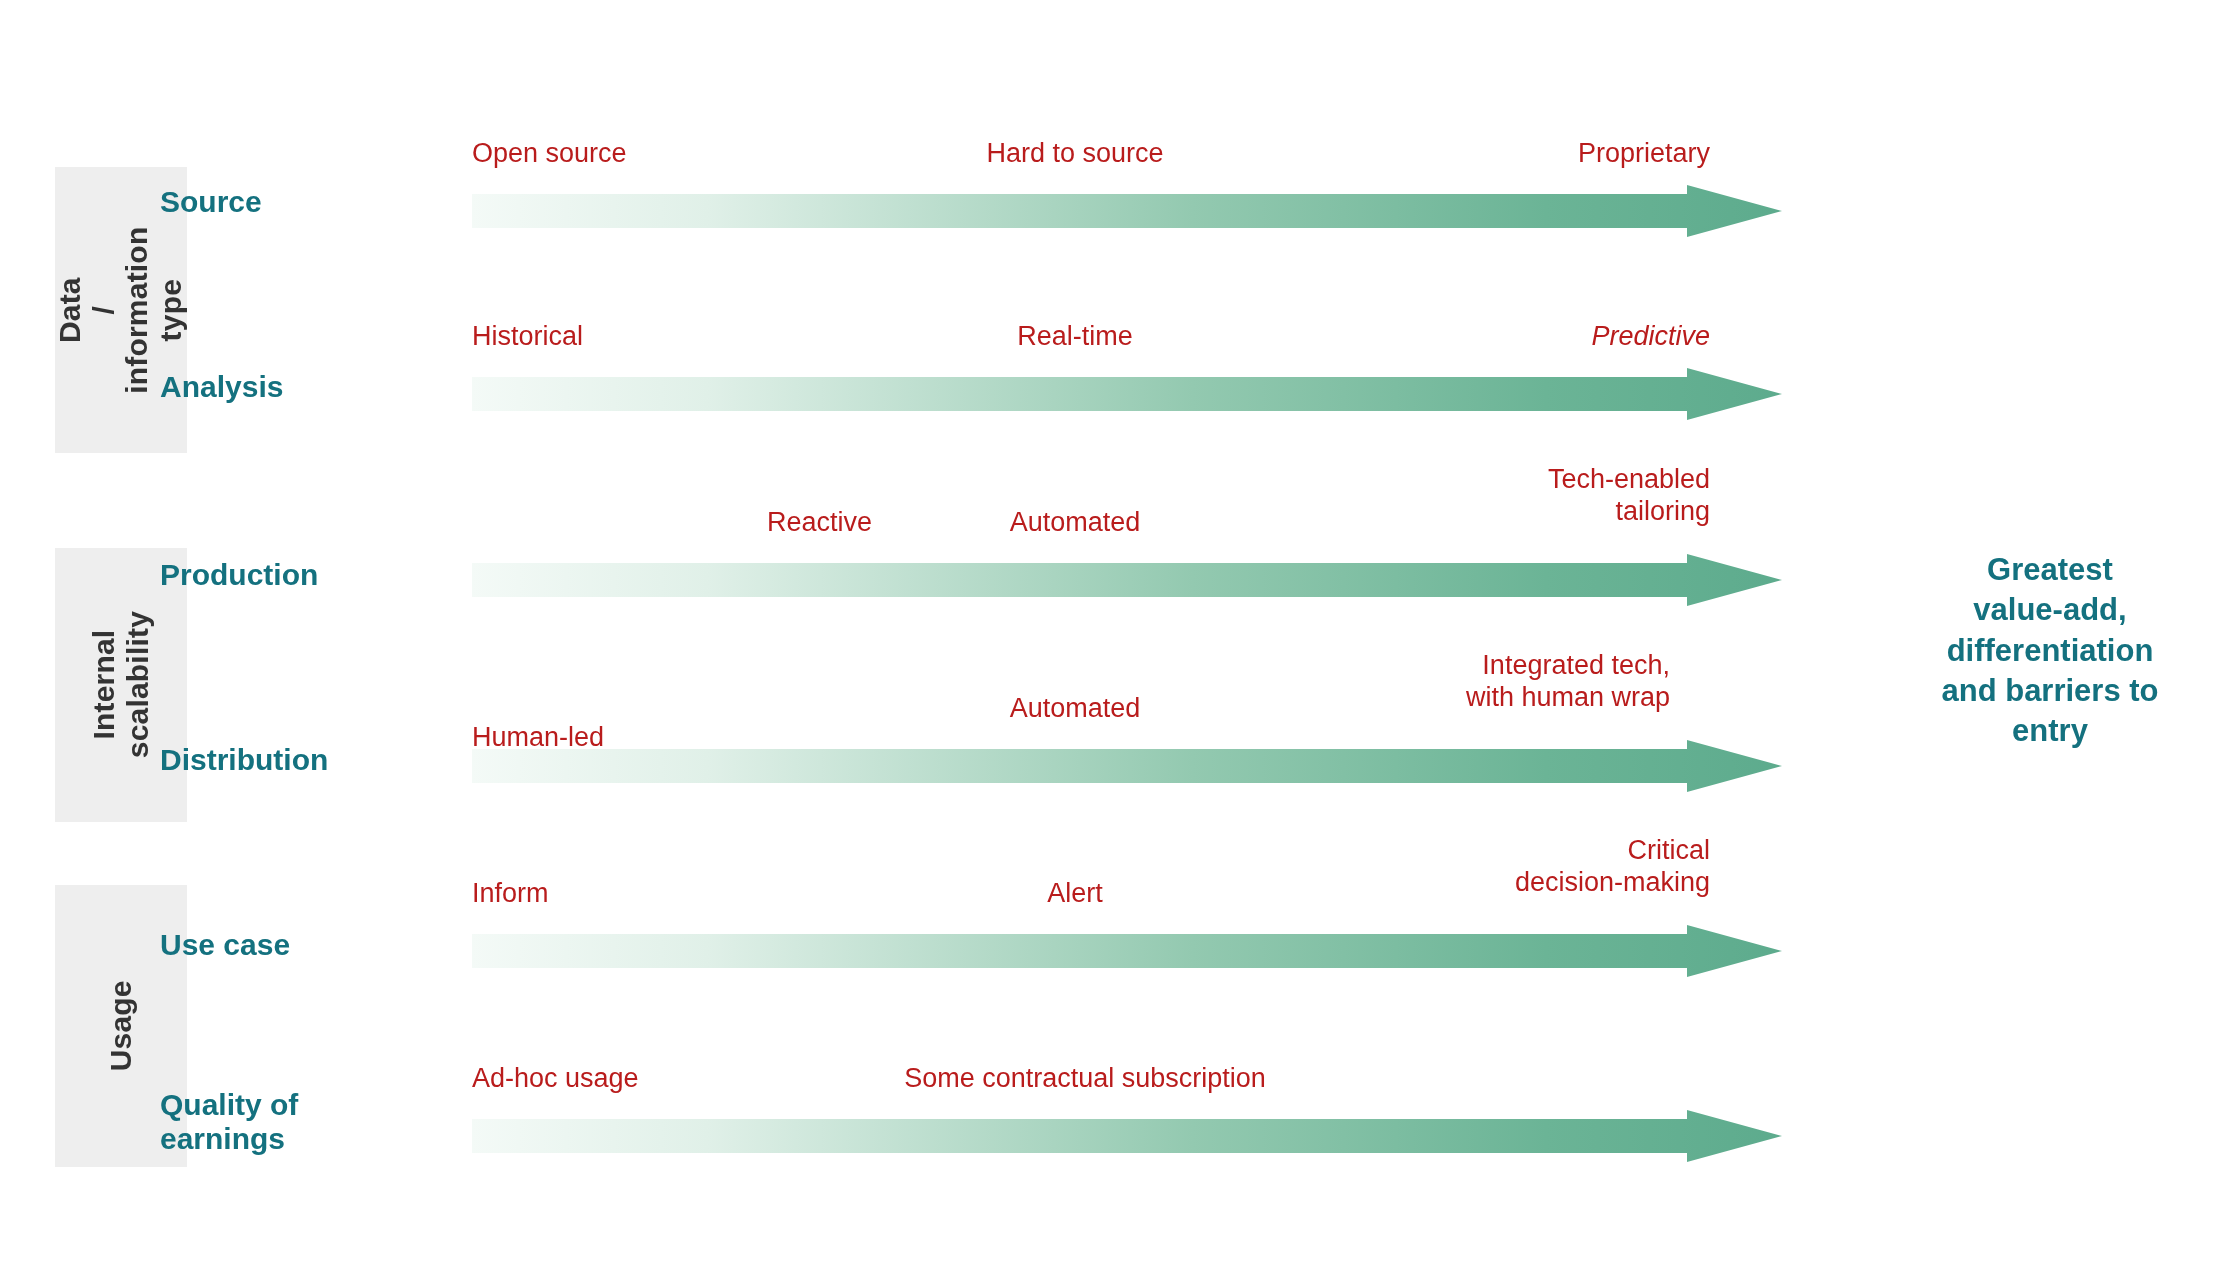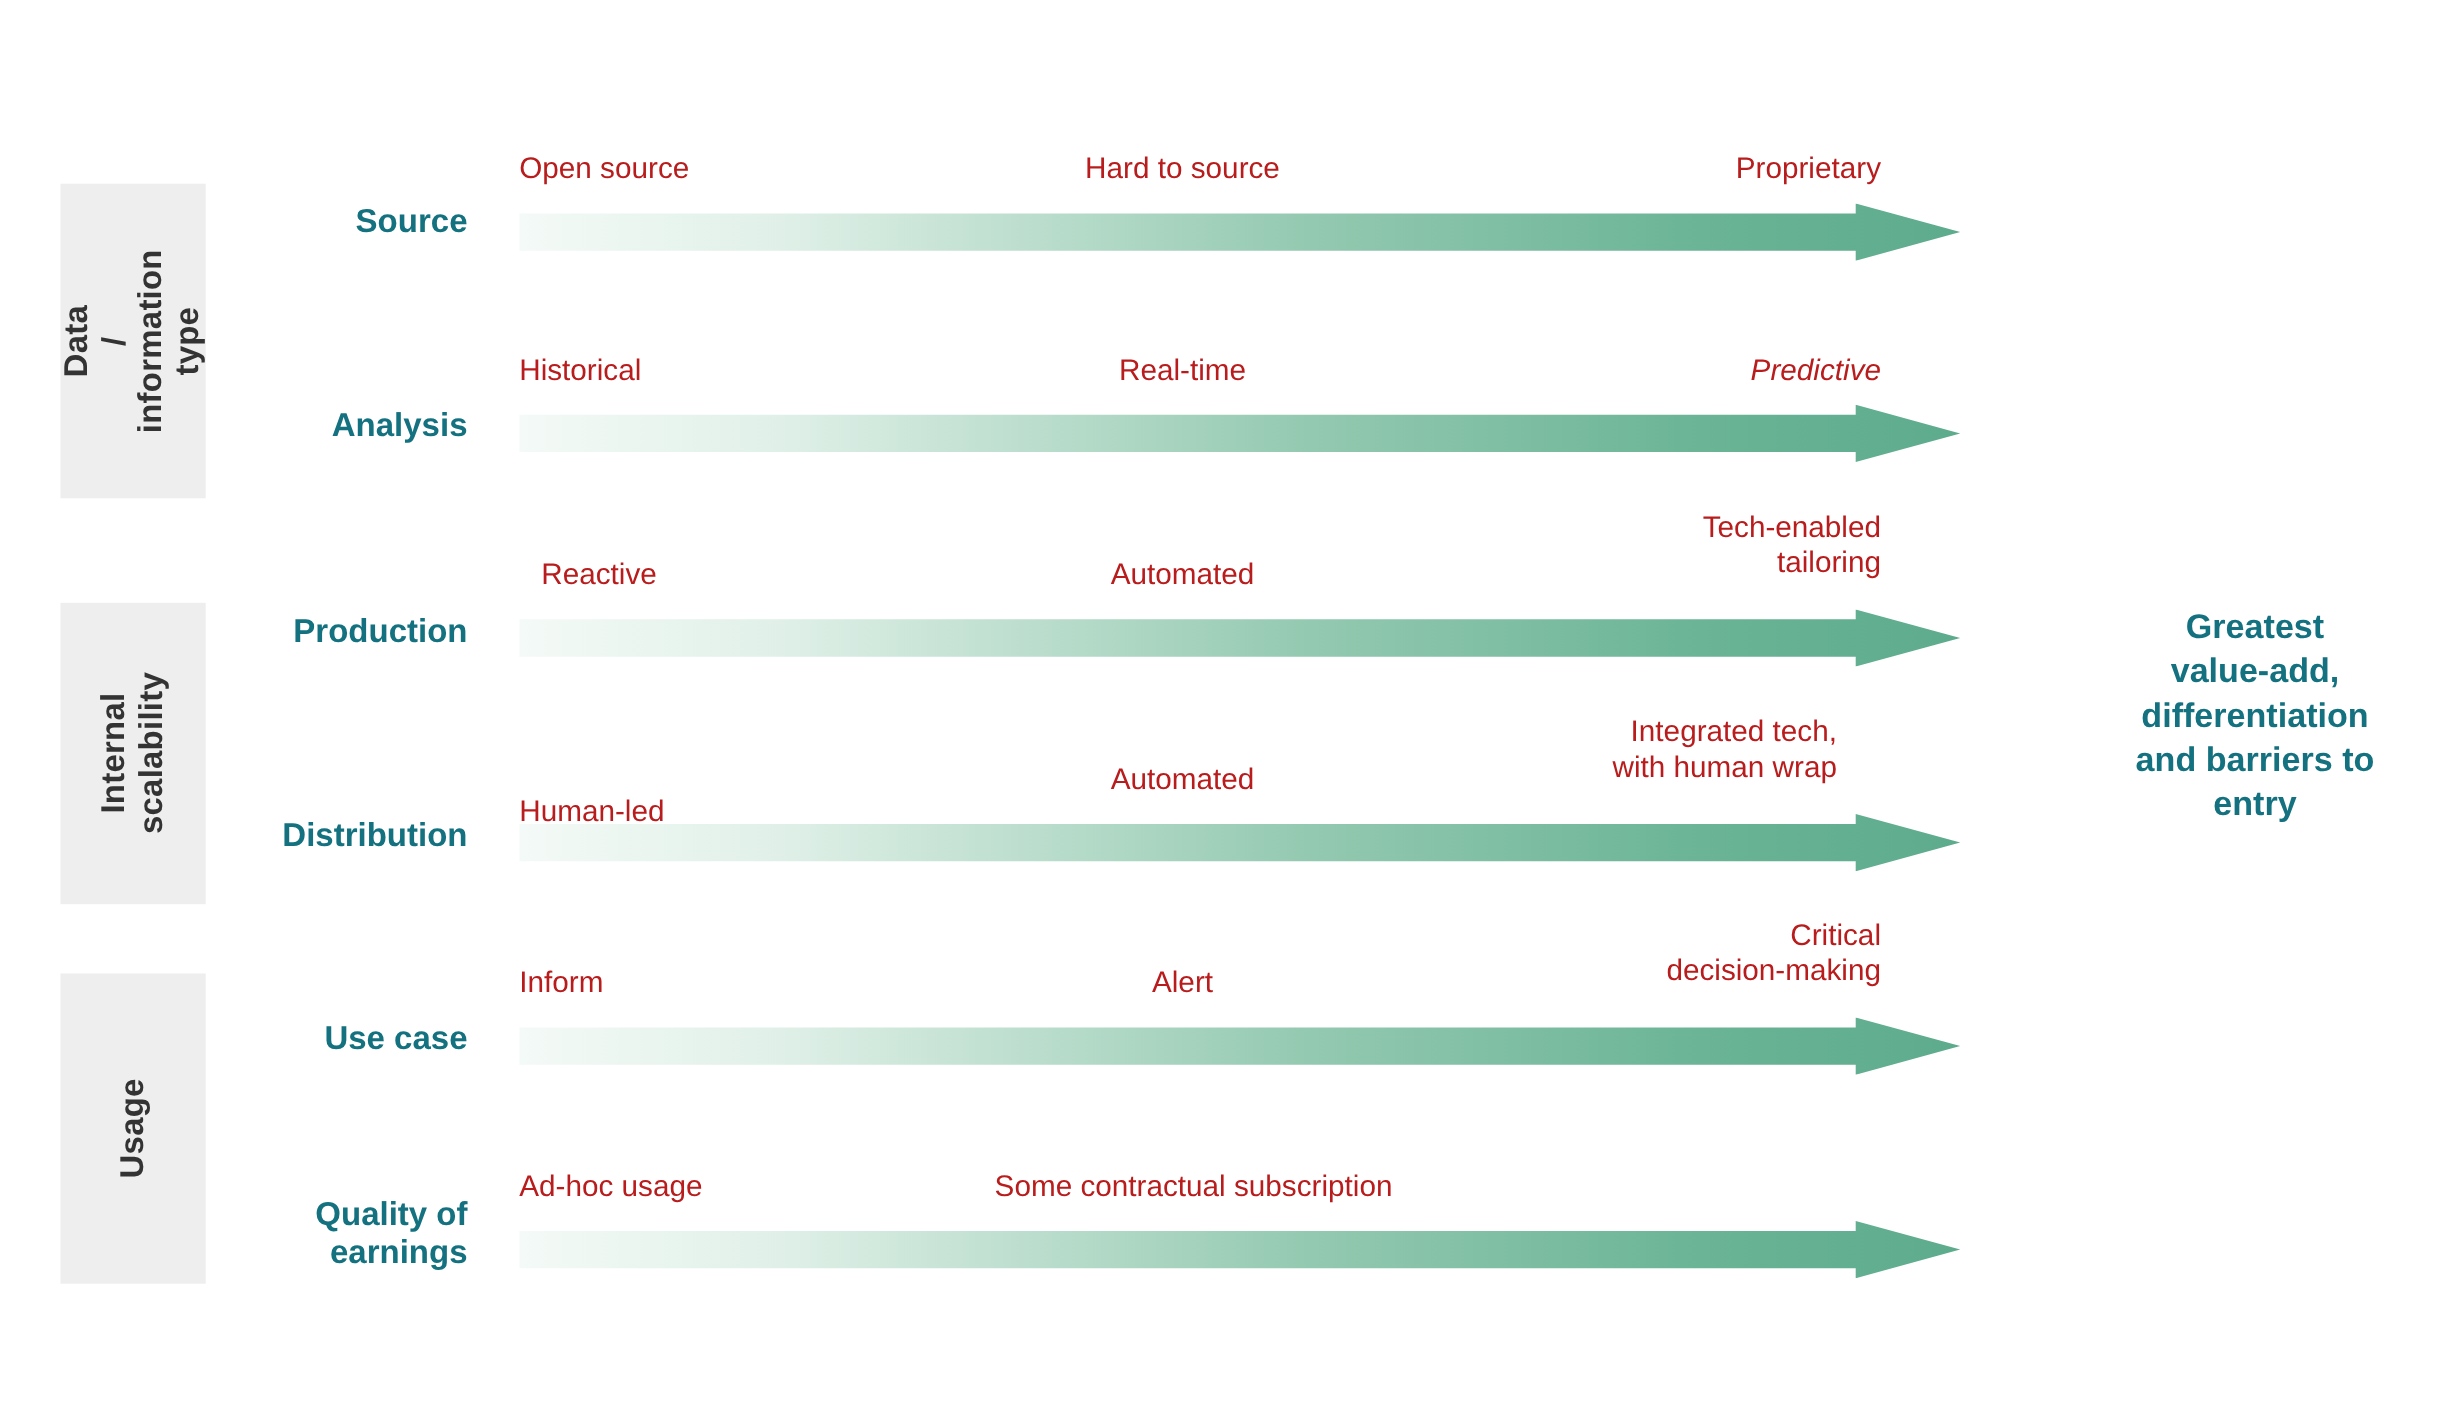--- a/index.html
+++ b/index.html
@@ -38,21 +38,20 @@
     font-weight: bold;
     font-size: 30px;
     line-height: 1.12;
     color: #333333;
     letter-spacing: 0.2px;
   }
 
   
   .row-label {
     position: absolute;
-    text-align: right;
     font-weight: bold;
     font-size: 30px;
     line-height: 1.12;
     color: #14717f;
     white-space: pre;
   }
 
   
   .arrow-wrap {
     position: absolute;
@@ -142,21 +141,21 @@
           <stop offset="82%" stop-color="#6bb496"></stop>
           <stop offset="100%" stop-color="#5dab8d"></stop>
         </linearGradient>
       </defs>
       <polygon points="0,9 1215,9 1215,0 1310,26 1215,52 1215,43 0,43" fill="url(#grad-analysis)"></polygon>
     </svg>
   </div>
 
   <div class="row-label" style="left:160px; top:558px; width:265px;">Production</div>
 
-  <div class="stage-label start" style="left:492px; top:507px; width:420px;">Reactive</div>
+  <div class="stage-label start" style="left:452px; top:507px; width:420px;text-align:right;">Reactive</div>
   <div class="stage-label mid" style="left:875px; top:507px; width:400px;">Automated</div>
   <div class="stage-label end" style="left: 1290px; top: 464px; width: 420px; white-space: pre-line;">Tech-enabled
 tailoring</div>
 
   <div class="arrow-wrap" style="left:472px; top:554px; width:1310px; height:52px;">
     <svg class="arrow-svg" viewBox="0 0 1310 52" preserveAspectRatio="none">
       <defs>
         <linearGradient id="grad-production" x1="0" y1="0" x2="1" y2="0">
           <stop offset="0%" stop-color="#f4faf7"></stop>
           <stop offset="18%" stop-color="#e0f0e8"></stop>

